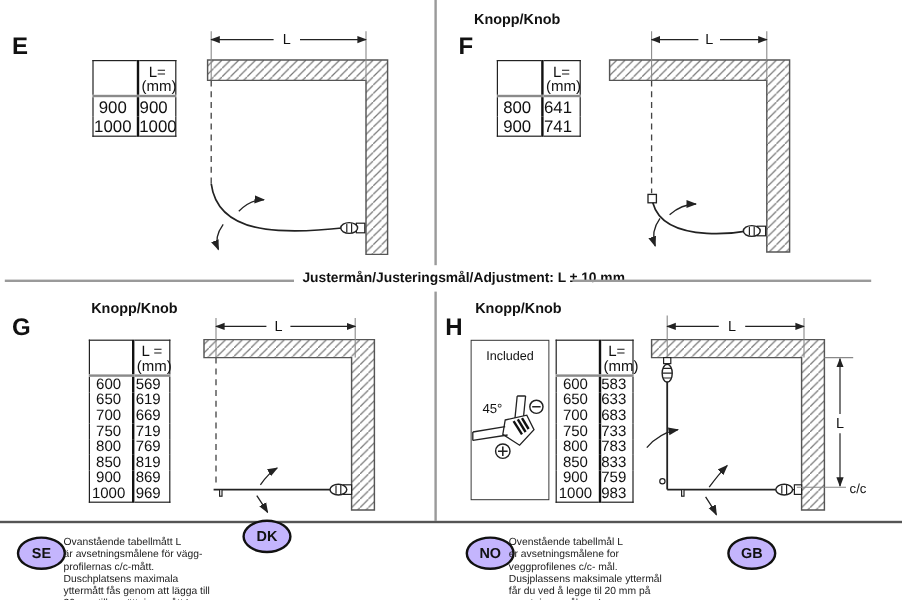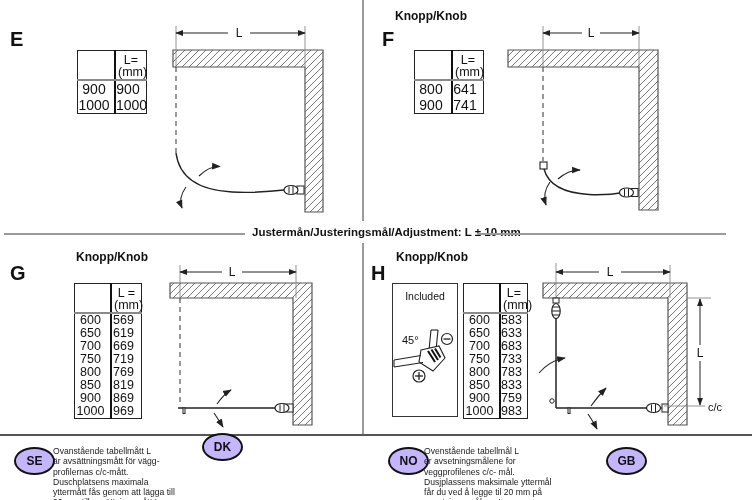--- a/index.html
+++ b/index.html
@@ -334,21 +334,21 @@
     <text x="165" y="102" text-anchor="middle" font-size="12" fill="#111">L</text>
     <text x="173" y="156" font-size="11" fill="#111">c/c</text>
     <path d="M4,118 Q14,106 30,103" fill="none" stroke="#222" stroke-width="1.1" marker-end="url(#mH)"></path>
     <path d="M56,151 Q64,140 71,133" fill="none" stroke="#222" stroke-width="1.1" marker-end="url(#mH)"></path>
     <path d="M53,159 Q59,168 62,174" fill="none" stroke="#222" stroke-width="1.1" marker-end="url(#mH)"></path>
   </svg>
 
   <div class="note-badge" style="left:14px;top:447px;">SE</div>
   <div class="note-text" style="left:53px;top:446px;">
     <div>Ovanstående tabellmått L</div>
-    <div>är avsättningsmått för vägg-</div>
+    <div>är avsetningsmålene för vägg-</div>
     <div>profilernas c/c-mått.</div>
     <div>Duschplatsens maximala</div>
     <div>yttermått fås genom att lägga till</div>
     <div>20 mm till avsättningsmått L .</div>
   </div>
 
   <div class="note-badge" style="left:202px;top:433px;">DK</div>
 
   <div class="note-badge" style="left:388px;top:447px;text-align:right;">NO</div>
   <div class="note-text" style="left:424px;top:446px;">

